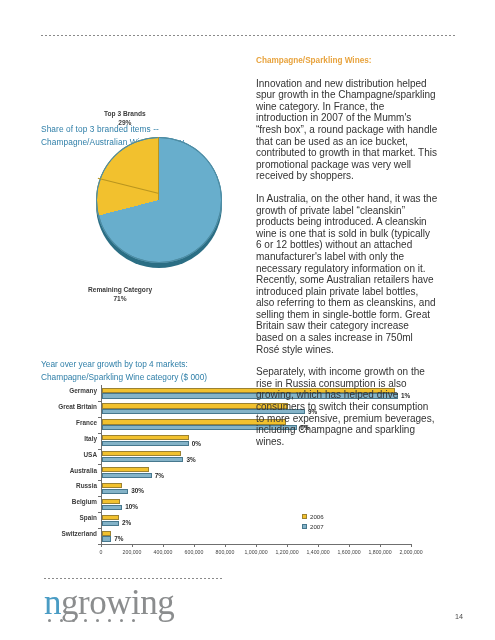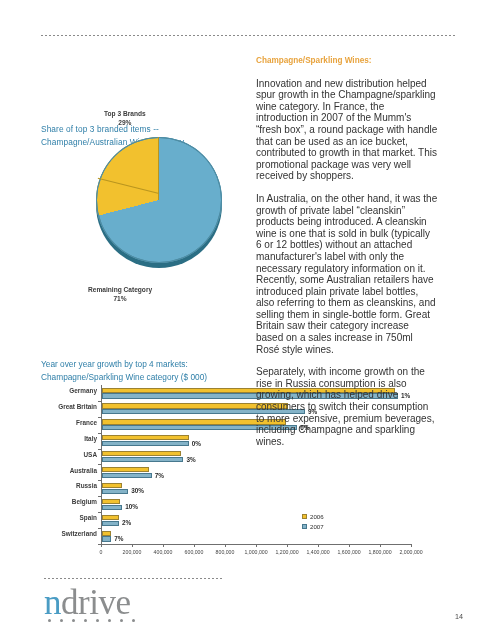--- a/index.html
+++ b/index.html
@@ -261,21 +261,21 @@
 
   <div class="right-col">
     <div class="rt-head">Champagne/Sparkling Wines:</div>
     <p class="rt-p">Innovation and new distribution helped spur growth in the Champagne/sparkling wine category. In France, the introduction in 2007 of the Mumm's “fresh box”, a round package with handle that can be used as an ice bucket, contributed to growth in that market. This promotional package was very well received by shoppers.</p>
     <p class="rt-p">In Australia, on the other hand, it was the growth of private label “cleanskin” products being introduced. A cleanskin wine is one that is sold in bulk (typically 6 or 12 bottles) without an attached manufacturer's label with only the necessary regulatory information on it. Recently, some Australian retailers have introduced plain private label bottles, also referring to them as cleanskins, and selling them in single-bottle form. Great Britain saw their category increase based on a sales increase in 750ml Rosé style wines.</p>
     <p class="rt-p">Separately, with income growth on the rise in Russia consumption is also growing, which has helped drive consumers to switch their consumption to more expensive, premium beverages, including Champagne and sparkling wines.</p>
   </div>
 
   <div class="footer-rule"></div>
   <div class="logo">
-    <div class="word"><span class="n">n</span><span>drive</span></div>
+    <div class="word"><span class="n">n</span><span>growing</span></div>
     <div class="dots" id="logodots">
         <i></i>
         <i></i>
         <i></i>
         <i></i>
         <i></i>
         <i></i>
         <i></i>
         <i></i>
       </div>

